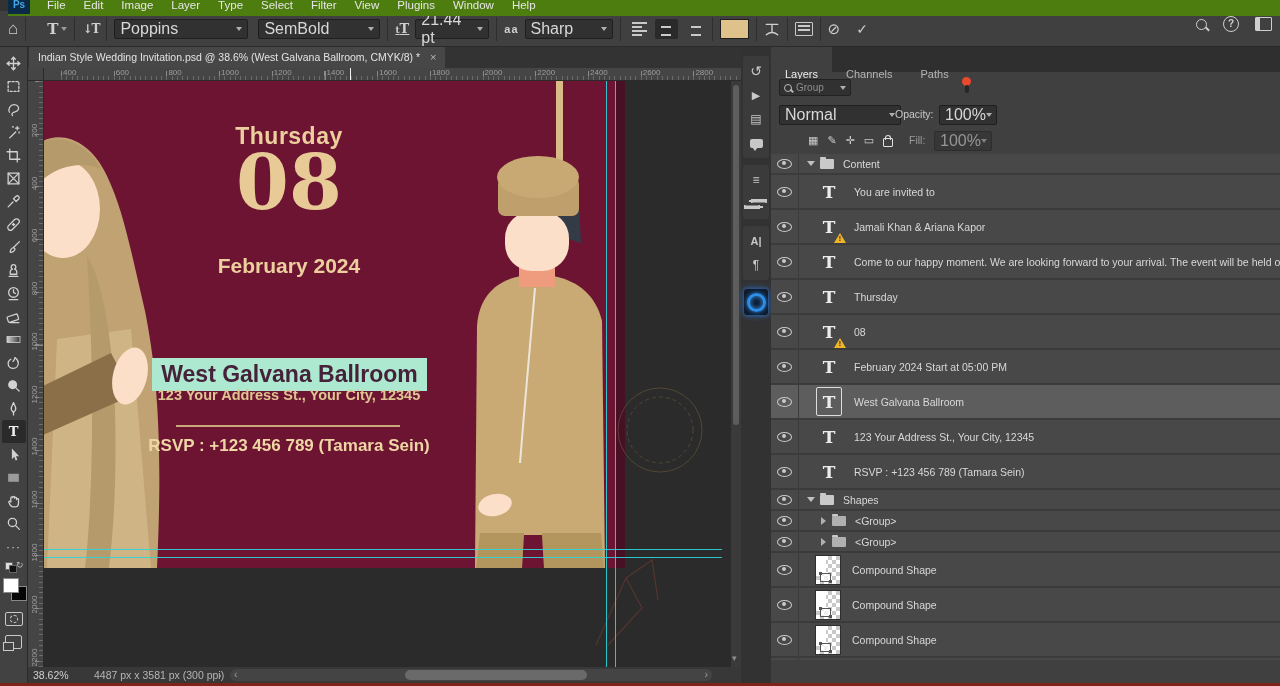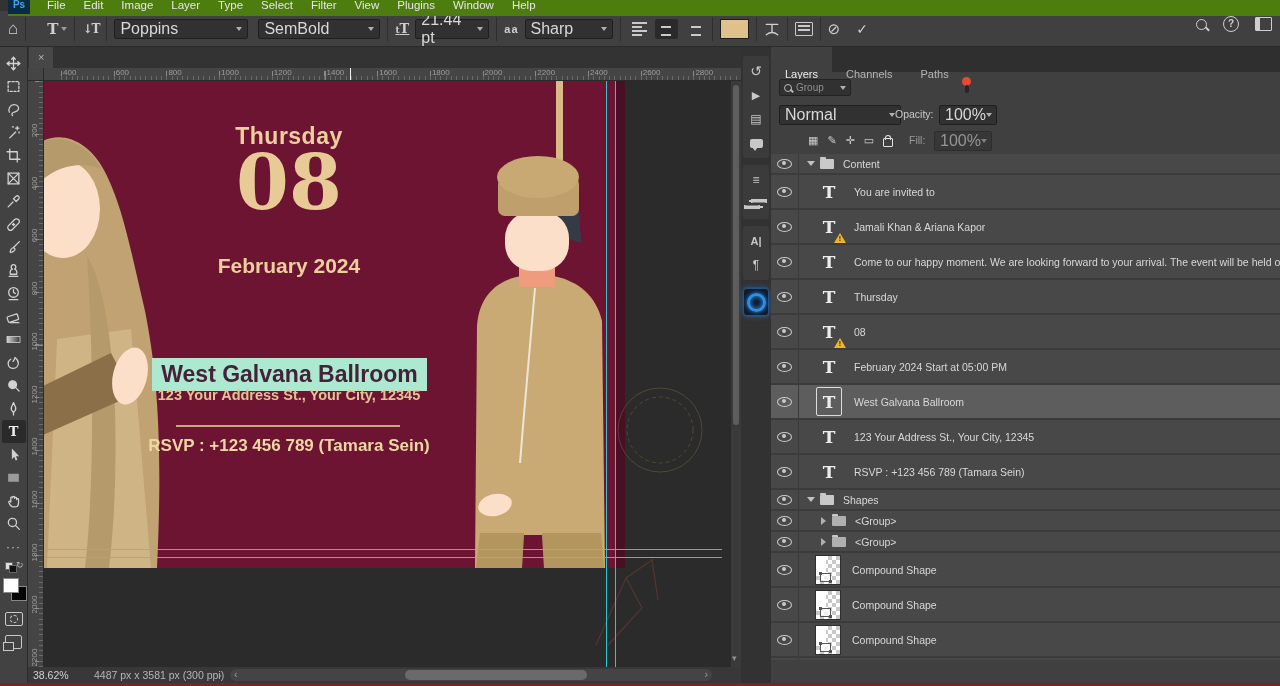--- a/index.html
+++ b/index.html
@@ -416,20 +416,21 @@
       <div class="fgbg">
         <span class="fg"></span>
         <span class="bg"></span>
       </div>
       <div class="qmask"></div>
       <div class="smode"></div>
     </div>
 
   <div class="tabbar">
     <div class="doctab">
+      <span class="title">Indian Style Wedding Invitation.psd @ 38.6% (West Galvana Ballroom, CMYK/8) *</span>
       <span class="close">×</span>
     </div>
   </div>
 
   <div class="hruler" id="hruler">
       <span class="rlabel" style="left: 35px;">400</span>
       <span class="rlabel" style="left: 87.7px;">600</span>
       <span class="rlabel" style="left: 140.4px;">800</span>
       <span class="rlabel" style="left: 193.1px;">1000</span>
       <span class="rlabel" style="left: 245.8px;">1200</span>

